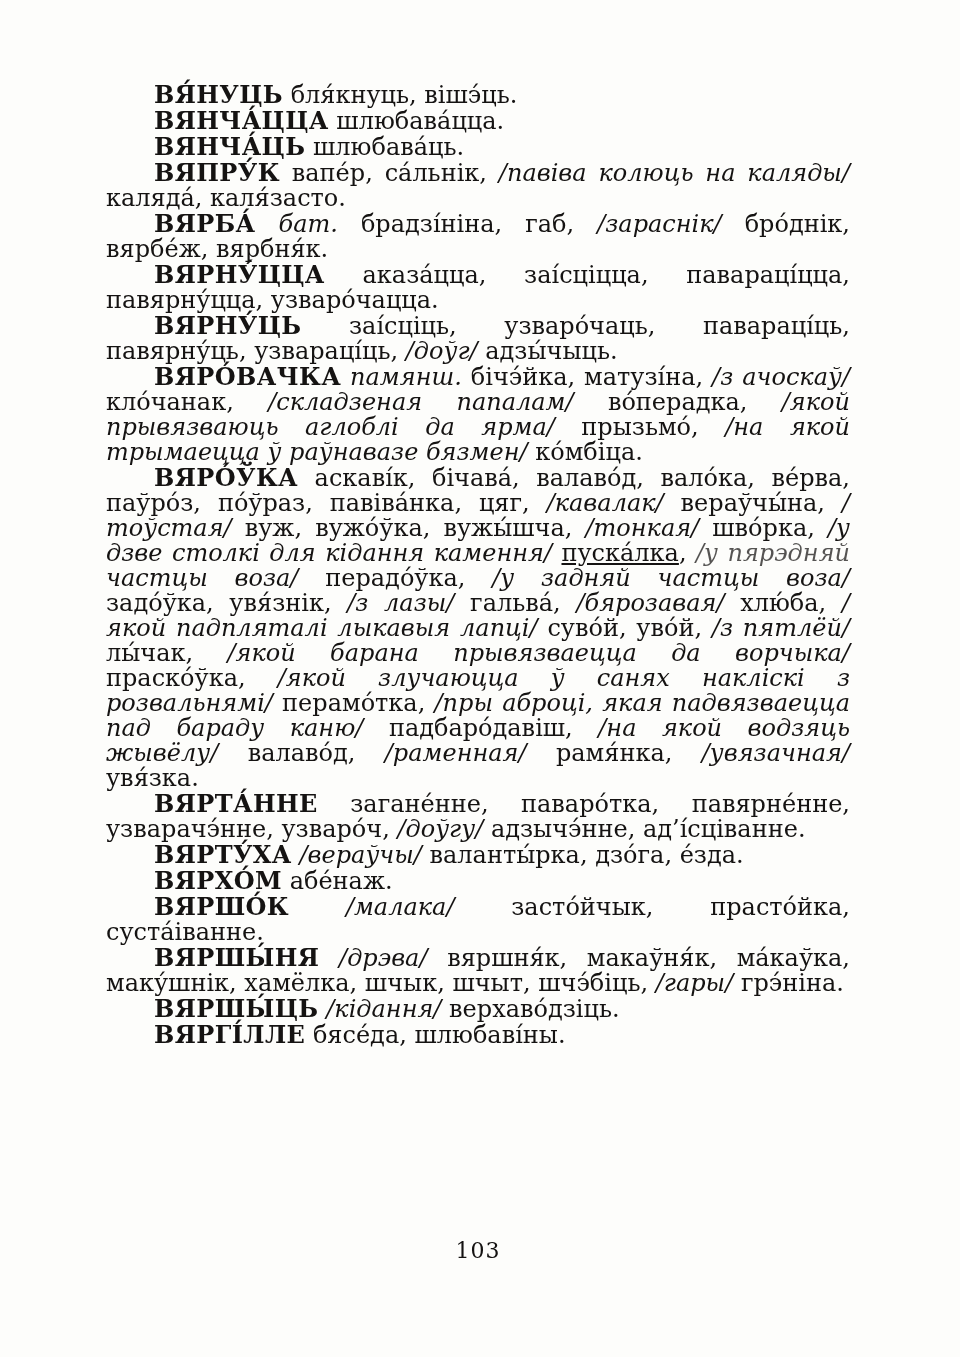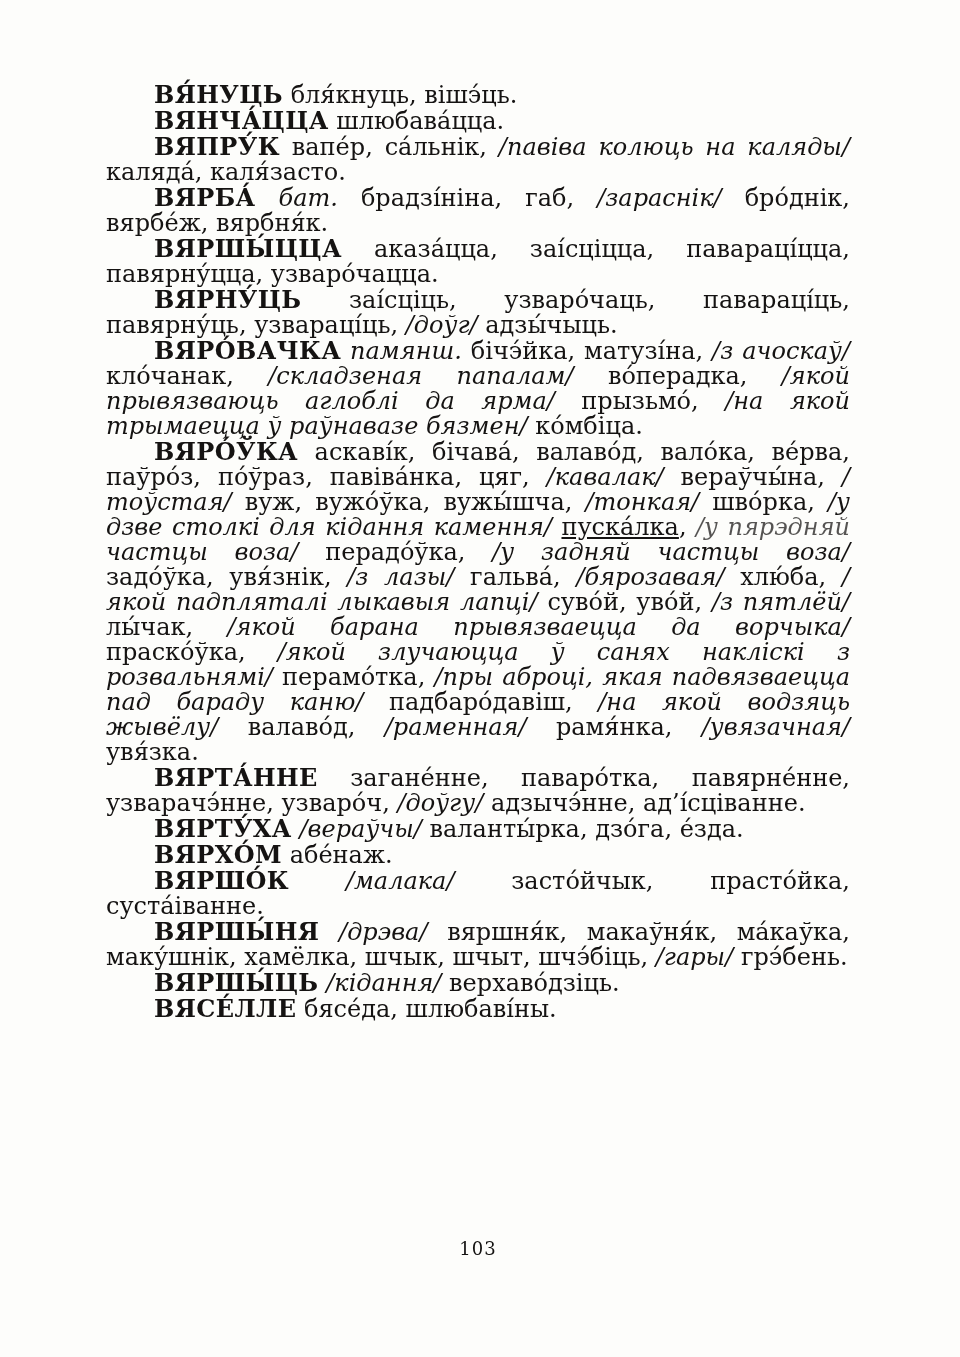--- a/index.html
+++ b/index.html
@@ -37,39 +37,40 @@
   .rg { font-style: normal; }
   .it { font-style: italic; }
   .ul { text-decoration: underline; }
   .fade { opacity: 0.72; filter: blur(0.4px); margin-top: 42px; }
   .page-number {
     position: absolute;
     left: 106px;
     top: 1238px;
     width: 744px;
     text-align: center;
-    font-size: 18px;
+    font-size: 22px;
     letter-spacing: 1px;
   }
 </style>
 </head>
 <body>
 
 <div class="page">
   <main class="text-block">
       <p class="entry"><span class="headword">ВЯ́НУЦЬ</span> <span class="rg">бля́кнуць, вішэ́ць.</span></p>
       <p class="entry"><span class="headword">ВЯНЧА́ЦЦА</span> <span class="rg">шлюбава́цца.</span></p>
+      <p class="entry"><span class="headword">ВЯНЧА́ЦЬ</span> <span class="rg">шлюбава́ць.</span></p>
       <p class="entry"><span class="headword">ВЯПРУ́К</span> <span class="rg">вапе́р, са́льнік, </span><span class="it">/павіва колюць на каляды/</span><span class="rg"> каляда́, каля́засто.</span></p>
       <p class="entry"><span class="headword">ВЯРБА́</span> <span class="it">бат.</span><span class="rg"> брадзі́ніна, габ, </span><span class="it">/зараснік/</span><span class="rg"> бро́днік, вярбе́ж, вярбня́к.</span></p>
-      <p class="entry"><span class="headword">ВЯРШЫ́ЦЦА</span> <span class="rg">аказа́цца, заі́сціцца, павараці́цца, павярну́цца, узваро́чацца.</span></p>
+      <p class="entry"><span class="headword">ВЯРНУ́ЦЦА</span> <span class="rg">аказа́цца, заі́сціцца, павараці́цца, павярну́цца, узваро́чацца.</span></p>
       <p class="entry"><span class="headword">ВЯРНУ́ЦЬ</span> <span class="rg">заі́сціць, узваро́чаць, павараці́ць, павярну́ць, узвараці́ць, </span><span class="it">/доўг/</span><span class="rg"> адзы́чыць.</span></p>
       <p class="entry"><span class="headword">ВЯРО́ВАЧКА</span> <span class="it">памянш.</span><span class="rg"> бічэ́йка, матузі́на, </span><span class="it">/з ачоскаў/</span><span class="rg"> кло́чанак, </span><span class="it">/складзеная папалам/</span><span class="rg"> во́перадка, </span><span class="it">/якой прывязваюць аглоблі да ярма/</span><span class="rg"> прызьмо́, </span><span class="it">/на якой трымаецца ў раўнавазе бязмен/</span><span class="rg"> ко́мбіца.</span></p>
       <p class="entry"><span class="headword">ВЯРО́ЎКА</span> <span class="rg">аскаві́к, бічава́, валаво́д, вало́ка, ве́рва, паўро́з, по́ўраз, павіва́нка, цяг, </span><span class="it">/кавалак/</span><span class="rg"> вераўчы́на, </span><span class="it">/тоўстая/</span><span class="rg"> вуж, вужо́ўка, вужы́шча, </span><span class="it">/тонкая/</span><span class="rg"> шво́рка, </span><span class="it">/у дзве столкі для кідання камення/</span><span class="rg"> </span><span class="rg ul">пуска́лка</span><span class="rg">, </span><span class="it fade">/у пярэдняй </span><span class="it">частцы воза/</span><span class="rg"> перадо́ўка, </span><span class="it">/у задняй частцы воза/</span><span class="rg"> задо́ўка, увя́знік, </span><span class="it">/з лазы/</span><span class="rg"> гальва́, </span><span class="it">/бярозавая/</span><span class="rg"> хлю́ба, </span><span class="it">/якой падпляталі лыкавыя лапці/</span><span class="rg"> суво́й, уво́й, </span><span class="it">/з пятлёй/</span><span class="rg"> лы́чак, </span><span class="it">/якой барана прывязваецца да ворчыка/</span><span class="rg"> праско́ўка, </span><span class="it">/якой злучаюцца ў санях накліскі з розвальнямі/</span><span class="rg"> перамо́тка, </span><span class="it">/пры аброці, якая падвязваецца пад бараду каню/</span><span class="rg"> падбаро́давіш, </span><span class="it">/на якой водзяць жывёлу/</span><span class="rg"> валаво́д, </span><span class="it">/раменная/</span><span class="rg"> рамя́нка, </span><span class="it">/увязачная/</span><span class="rg"> увя́зка.</span></p>
       <p class="entry"><span class="headword">ВЯРТА́ННЕ</span> <span class="rg">загане́нне, паваро́тка, павярне́нне, узварачэ́нне, узваро́ч, </span><span class="it">/доўгу/</span><span class="rg"> адзычэ́нне, ад’і́сціванне.</span></p>
       <p class="entry"><span class="headword">ВЯРТУ́ХА</span> <span class="it">/вераўчы/</span><span class="rg"> валанты́рка, дзо́га, е́зда.</span></p>
       <p class="entry"><span class="headword">ВЯРХО́М</span> <span class="rg">абе́наж.</span></p>
       <p class="entry"><span class="headword">ВЯРШО́К</span> <span class="it">/малака/</span><span class="rg"> засто́йчык, прасто́йка, суста́іванне.</span></p>
-      <p class="entry"><span class="headword">ВЯРШЫ́НЯ</span> <span class="it">/дрэва/</span><span class="rg"> вяршня́к, макаўня́к, ма́каўка, маку́шнік, хамёлка, шчык, шчыт, шчэ́біць, </span><span class="it">/гары/</span><span class="rg"> грэ́бень.</span></p>
+      <p class="entry"><span class="headword">ВЯРШЫ́НЯ</span> <span class="it">/дрэва/</span><span class="rg"> вяршня́к, макаўня́к, ма́каўка, маку́шнік, хамёлка, шчык, шчыт, шчэ́біць, </span><span class="it">/гары/</span><span class="rg"> грэ́ніна.</span></p>
       <p class="entry"><span class="headword">ВЯРШЫ́ЦЬ</span> <span class="it">/кідання/</span><span class="rg"> верхаво́дзіць.</span></p>
-      <p class="entry"><span class="headword">ВЯСЕ́ЛЛЕ</span> <span class="rg">бясе́да, шлюбаві́ны.</span></p>
+      <p class="entry"><span class="headword">ВЯРГІ́ЛЛЕ</span> <span class="rg">бясе́да, шлюбаві́ны.</span></p>
     </main>
   <div class="page-number">103</div>
 </div>
 
 </body></html>

